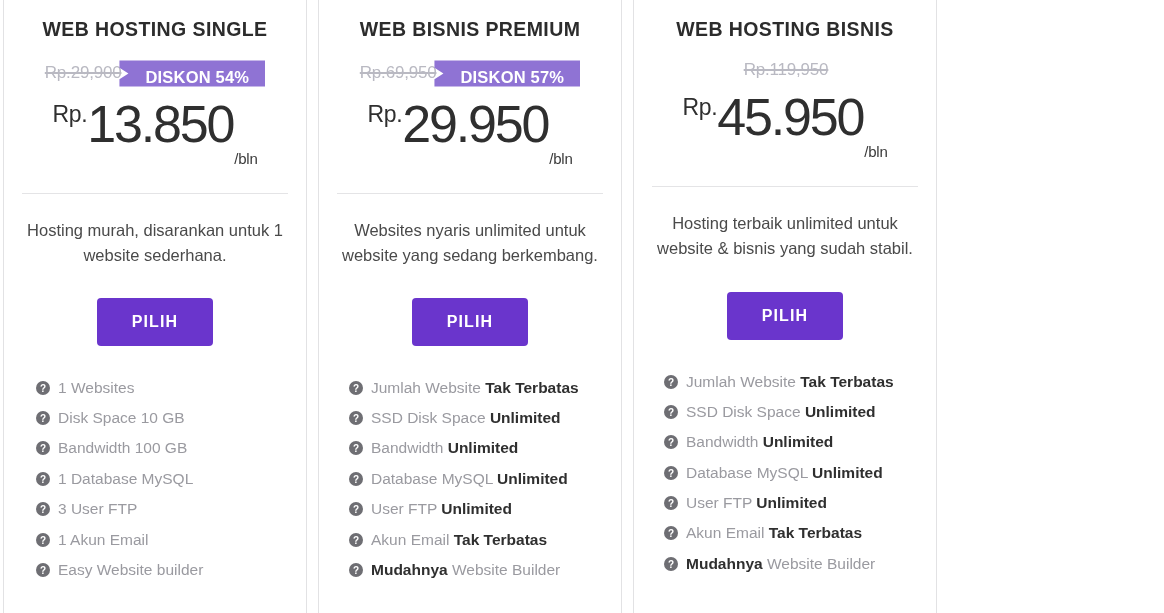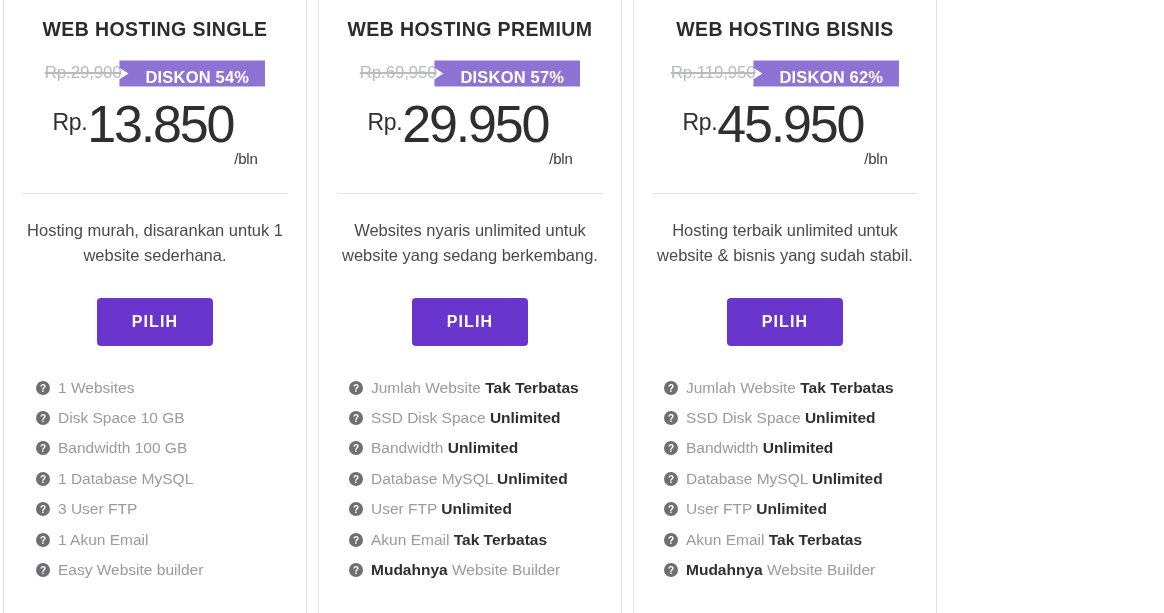--- a/index.html
+++ b/index.html
@@ -83,21 +83,21 @@
     align-items: flex-start;
     justify-content: center;
     width: 100%;
     height: 66px;
   }
 
   .currency {
     font-size: 23px;
     color: #2f2f2f;
     line-height: 1;
-    margin-top: 8px;
+    margin-top: 0;
     letter-spacing: -0.3px;
   }
 
   .price-main {
     font-size: 52px;
     color: #2f2f2f;
     line-height: 0.92;
     letter-spacing: -2.2px;
     margin-top: -2px;
   }
@@ -263,21 +263,21 @@
               <circle cx="7" cy="7" r="7" fill="#6e6e73"></circle>
               <text x="7" y="10.6" text-anchor="middle" fill="#ffffff" font-family="Liberation Sans, sans-serif" font-size="10" font-weight="bold">?</text>
             </svg>
           </span>
           <span><span>Easy Website builder</span></span>
         </li>
       </ul>
   </div>
 
   <div class="plan-card card-2">
-    <div class="plan-title">WEB HOSTING PREMIUM</div>
+    <div class="plan-title">WEB BISNIS PREMIUM</div>
 
     <div class="discount-row">
       <span class="old-price">Rp.69,950</span>
       <span class="discount-badge">DISKON 57%</span>
     </div>
 
     <div class="price-row">
       <span class="currency">Rp.</span>
       <span class="price-main">29.950</span>
       <span class="period">/bln</span>
@@ -354,21 +354,20 @@
           <span><span class="feature-strong">Mudahnya</span><span> Website Builder</span></span>
         </li>
       </ul>
   </div>
 
   <div class="plan-card card-3">
     <div class="plan-title">WEB HOSTING BISNIS</div>
 
     <div class="discount-row">
       <span class="old-price">Rp.119,950</span>
-      <span class="discount-badge">DISKON 62%</span>
     </div>
 
     <div class="price-row">
       <span class="currency">Rp.</span>
       <span class="price-main">45.950</span>
       <span class="period">/bln</span>
     </div>
 
     <div class="divider"></div>
 

